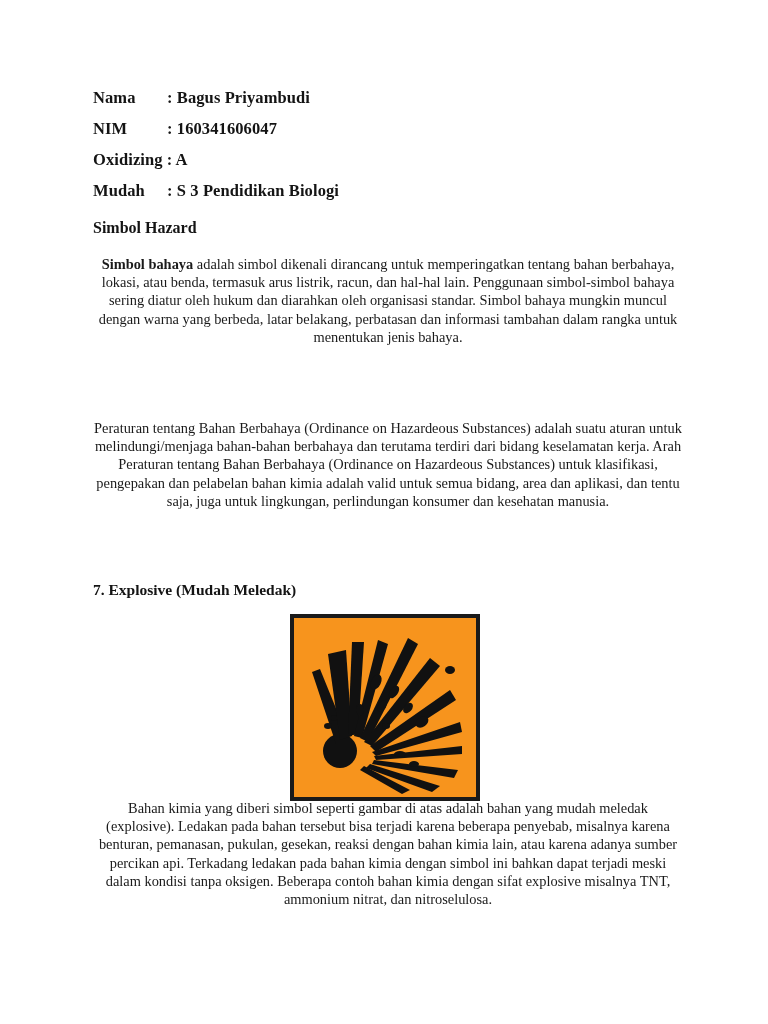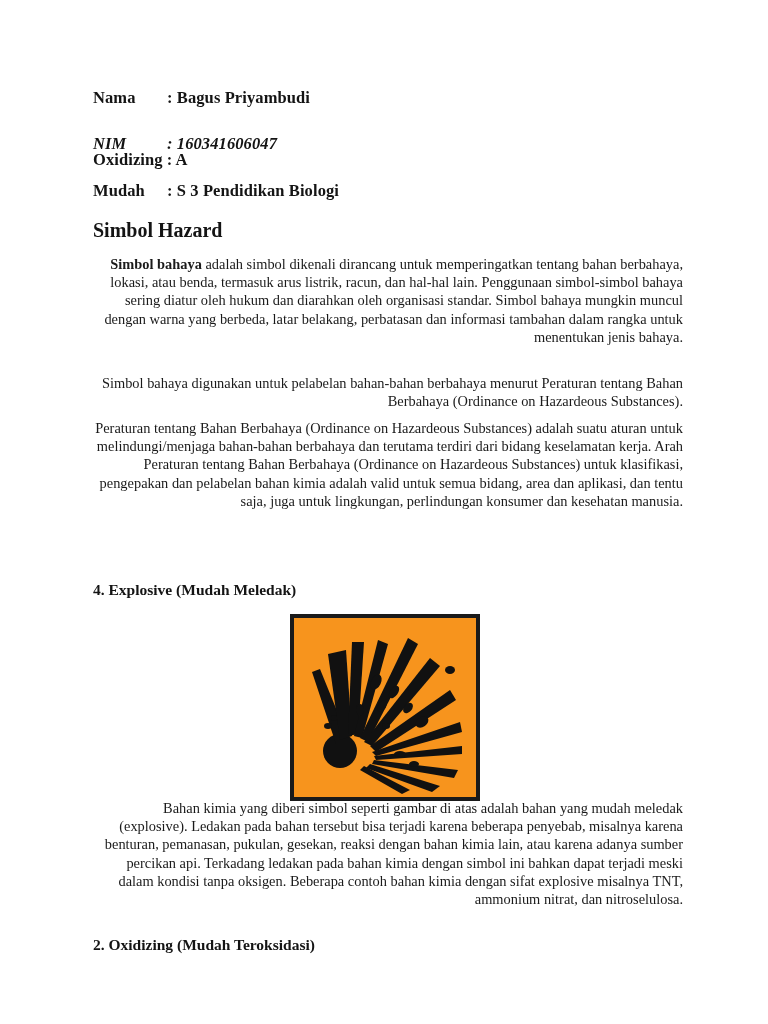--- a/index.html
+++ b/index.html
@@ -31,34 +31,34 @@
     letter-spacing: 0.1px;
     white-space: nowrap;
     color: #141414;
   }
   .info-label { display: inline-block; width: 74px; }
   .info-row.offering .info-label { width: auto; margin-right: 4px; }
 
   .section-title {
     position: absolute;
     left: 93px;
-    font-size: 20px;
+    font-size: 16px;
     font-weight: bold;
     white-space: nowrap;
     color: #141414;
   }
 
   .para {
     position: absolute;
     left: 93px;
     width: 590px;
     font-size: 14.4px;
     line-height: 18.2px;
     color: #1a1a1a;
-    text-align: right;
+    text-align: center;
   }
   .para b { font-weight: bold; }
 
   .heading {
     position: absolute;
     left: 93px;
     font-size: 15.5px;
     font-weight: bold;
     white-space: nowrap;
     color: #141414;
@@ -75,39 +75,38 @@
   .hazard-symbol svg { display: block; width: 100%; height: 100%; }
 </style>
 </head>
 <body>
 
 <div class="page">
 
   <div class="info-row" style="top:88px;">
     <span class="info-label">Nama</span><span>: Bagus Priyambudi</span>
   </div>
-  <div class="info-row" style="top:134px;font-style:italic;">
+  <div class="info-row" style="top:119px;">
     <span class="info-label">NIM</span><span>:  160341606047</span>
   </div>
   <div class="info-row offering" style="top:150px;">
     <span class="info-label">Oxidizing</span><span>: A</span>
   </div>
   <div class="info-row" style="top:181px;">
     <span class="info-label">Mudah</span><span>: S 3 Pendidikan Biologi</span>
   </div>
 
   <div class="section-title" style="top:219px;">Simbol Hazard</div>
 
   <p class="para" style="top:255px; margin:0;"><b>Simbol bahaya</b><span> adalah simbol dikenali dirancang untuk memperingatkan tentang bahan berbahaya, lokasi, atau benda, termasuk arus listrik, racun, dan hal-hal lain. Penggunaan simbol-simbol bahaya sering diatur oleh hukum dan diarahkan oleh organisasi standar. Simbol bahaya mungkin muncul dengan warna yang berbeda, latar belakang, perbatasan dan informasi tambahan dalam rangka untuk menentukan jenis bahaya.</span></p>
 
-  <p class="para" style="top:374px; margin:0;">Simbol bahaya digunakan untuk pelabelan bahan-bahan berbahaya menurut Peraturan tentang Bahan Berbahaya (Ordinance on Hazardeous Substances).</p>
 
   <p class="para" style="top:419px; margin:0;">Peraturan tentang Bahan Berbahaya (Ordinance on Hazardeous Substances) adalah suatu aturan untuk melindungi/menjaga bahan-bahan berbahaya dan terutama terdiri dari bidang keselamatan kerja. Arah Peraturan tentang Bahan Berbahaya (Ordinance on Hazardeous Substances) untuk klasifikasi, pengepakan dan pelabelan bahan kimia adalah valid untuk semua bidang, area dan aplikasi, dan tentu saja, juga untuk lingkungan, perlindungan konsumer dan kesehatan manusia.</p>
 
-  <div class="heading" style="top:581px;">4. Explosive (Mudah Meledak)</div>
+  <div class="heading" style="top:581px;">7. Explosive (Mudah Meledak)</div>
 
   <div class="hazard-symbol">
     <svg viewBox="0 0 190 187" xmlns="http://www.w3.org/2000/svg">
       <rect x="0" y="0" width="190" height="187" fill="#1a1a1a"></rect>
       <rect x="4" y="4" width="182" height="179" fill="#F7941D"></rect>
 
       <g fill="#111111">
 
         <circle cx="50" cy="137" r="17"></circle>
 
@@ -135,15 +134,14 @@
         <ellipse cx="110" cy="140" rx="6" ry="3"></ellipse>
         <ellipse cx="124" cy="150" rx="5" ry="3"></ellipse>
         <ellipse cx="96" cy="112" rx="4" ry="3"></ellipse>
         <ellipse cx="160" cy="56" rx="5" ry="4"></ellipse>
       </g>
     </svg>
   </div>
 
   <p class="para" style="top:799px; margin:0;">Bahan kimia yang diberi simbol seperti gambar di atas adalah bahan yang mudah meledak (explosive). Ledakan pada bahan tersebut bisa terjadi karena beberapa penyebab, misalnya karena benturan, pemanasan, pukulan, gesekan, reaksi dengan bahan kimia lain, atau karena adanya sumber percikan api. Terkadang ledakan pada bahan kimia dengan simbol ini bahkan dapat terjadi meski dalam kondisi tanpa oksigen. Beberapa contoh bahan kimia dengan sifat explosive misalnya TNT, ammonium nitrat, dan nitroselulosa.</p>
 
-  <div class="heading" style="top:936px;">2. Oxidizing (Mudah Teroksidasi)</div>
 
 </div>
 
 </body></html>

